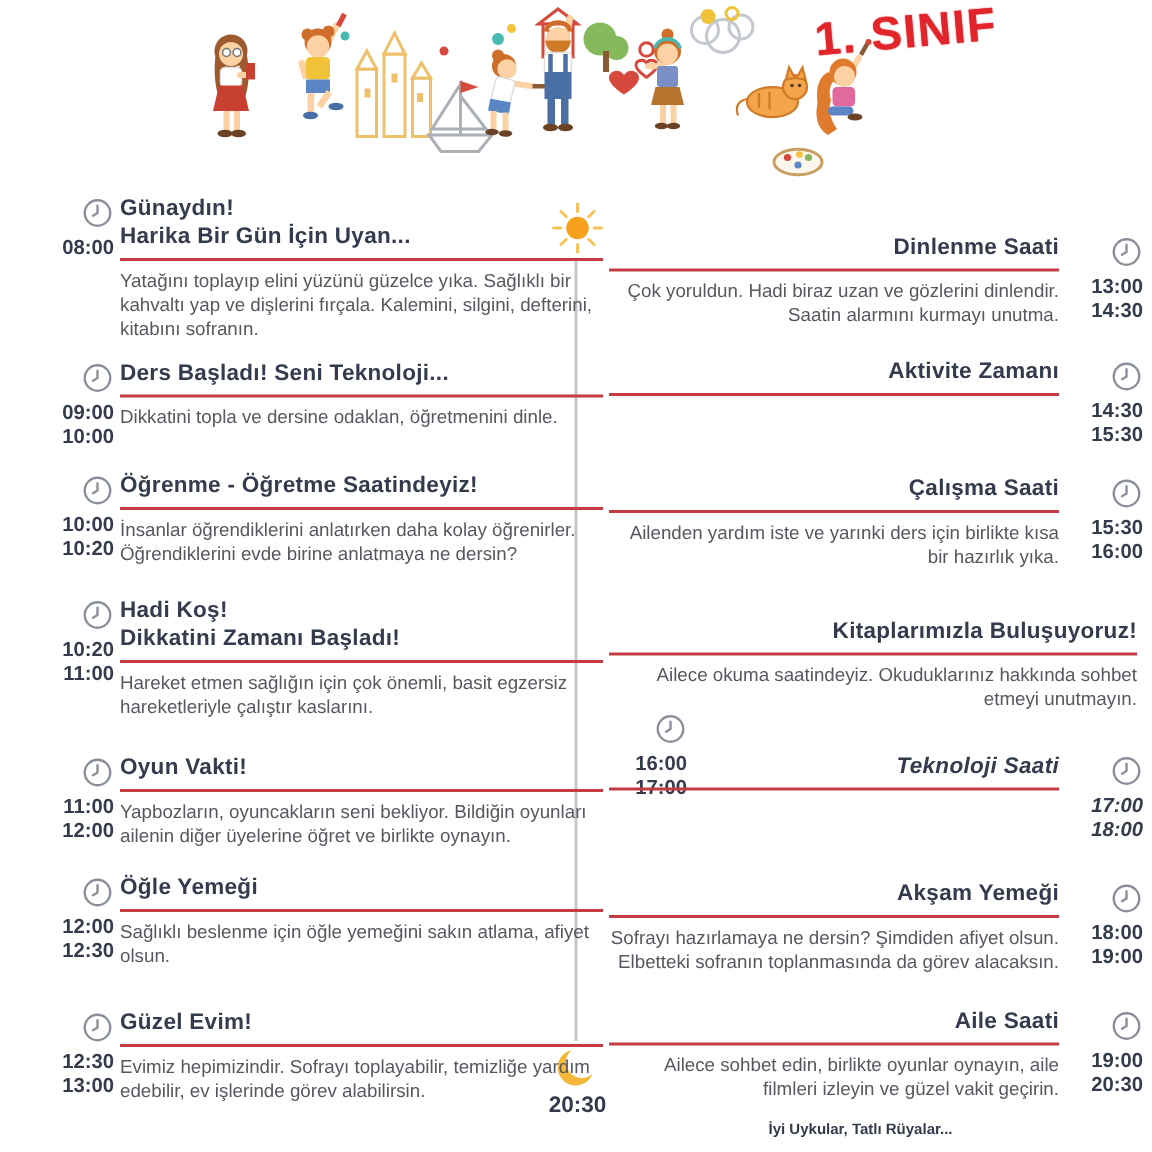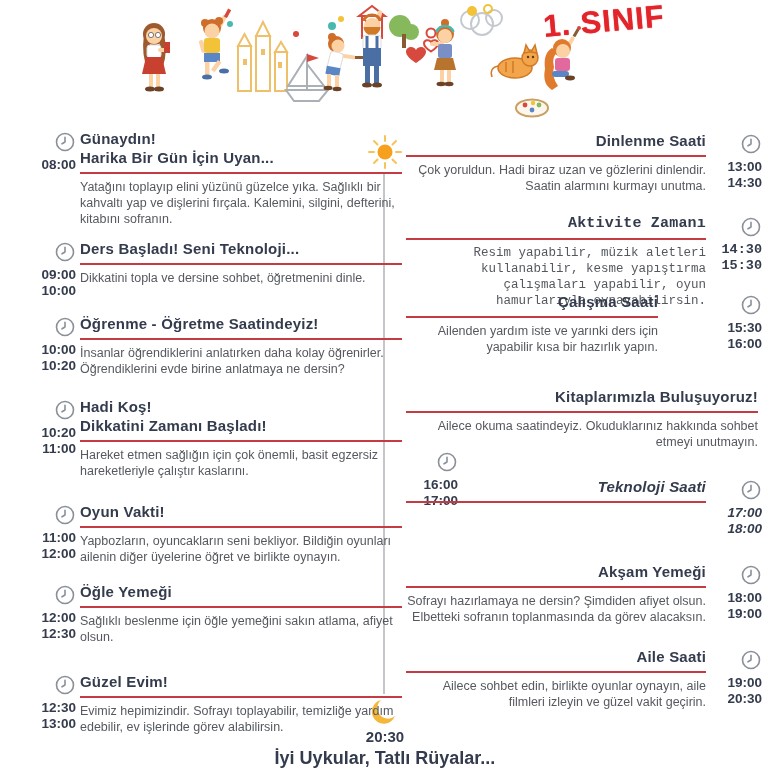--- a/index.html
+++ b/index.html
@@ -14,38 +14,38 @@
     transform:rotate(-5deg);letter-spacing:1px;
     text-shadow:0 0 1px #e2252b;
   }
 
   
   .divider{position:absolute;left:383px;top:172px;width:2px;height:522px;background:#c3c6ca;}
   .sun{position:absolute;left:367px;top:134px;width:36px;height:36px;}
   .moon{position:absolute;left:371px;top:698px;width:28px;height:28px;}
   .bed-time{position:absolute;left:335px;top:728px;width:100px;text-align:center;
     font-weight:bold;font-size:15px;color:#333b4d;}
-  .bed-msg{position:absolute;left:135px;top:748px;width:500px;text-align:center;
-    font-weight:bold;font-size:18px;color:#333b4d;}
+  .bed-msg{position:absolute;left:135px;top:748px;width:500px;text-align:right;
+    font-weight:bold;font-size:10px;color:#333b4d;}
 
   
   .col{position:absolute;display:flex;flex-direction:column;}
   .col-left{left:24px;top:130px;width:378px;}
-  .col-right{left:406px;top:132px;width:356px;}
+  .col-right{left:406px;top:156px;width:356px;}
 
   .item{display:flex;flex-direction:row;}
   .col-left  .item:nth-child(1){height:110px;}
   .col-left  .item:nth-child(2){height:75px;}
   .col-left  .item:nth-child(3){height:83px;}
   .col-left  .item:nth-child(4){height:105px;}
   .col-left  .item:nth-child(5){height:80px;}
   .col-left  .item:nth-child(6){height:90px;}
   .col-right .item:nth-child(1){height:83px;}
-  .col-right .item:nth-child(2){height:78px;font-family:Liberation Mono, monospace;}
-  .col-right .item:nth-child(3){height:95px;gap:48px;}
+  .col-right .item:nth-child(2){height:78px;}
+  .col-right .item:nth-child(3){height:95px;}
   .col-right .item:nth-child(4){height:90px;flex-direction:column;}
   .col-right .item:nth-child(5){height:85px;font-style:italic;}
   .col-right .item:nth-child(6){height:85px;}
 
   .time-col{flex:none;width:52px;display:flex;flex-direction:column;align-items:flex-end;padding-top:1px;}
   .time-col .clock{line-height:0;margin-bottom:4px;}
   .time{font-weight:bold;font-size:13.5px;color:#333b4d;line-height:1.2;}
 
   .content{flex:1;}
   .col-left  .content{padding-left:4px;}
@@ -269,21 +269,21 @@
               <circle cx="11" cy="11" r="8.5" fill="none" stroke="#8a9099" stroke-width="1.6"></circle>
               <path d="M11 11 L11 6.2 M11 11 L8 12.8" stroke="#8a9099" stroke-width="1.6" fill="none" stroke-linecap="round"></path>
             </svg></span>
         <span class="time">09:00</span>
         <span class="time">10:00</span>
       </div>
       <div class="content">
         <div class="title">Ders Başladı! Seni Teknoloji...</div>
         <div class="title"></div>
         <div class="rule"></div>
-        <div class="desc">Dikkatini topla ve dersine sohbet, öğretmenini dinle.</div>
+        <div class="desc">Dikkatini topla ve dersine odaklan, öğretmenini dinle.</div>
       </div>
     </div>
 
     <div class="item">
       <div class="time-col">
         <span class="clock"><svg width="22" height="22" viewBox="0 0 22 22">
               <circle cx="11" cy="11" r="8.5" fill="none" stroke="#8a9099" stroke-width="1.6"></circle>
               <path d="M11 11 L11 6.2 M11 11 L8 12.8" stroke="#8a9099" stroke-width="1.6" fill="none" stroke-linecap="round"></path>
             </svg></span>
         <span class="time">10:00</span>
@@ -384,38 +384,37 @@
         <span class="time">13:00</span>
         <span class="time">14:30</span>
       </div>
     </div>
 
     <div class="item">
       <div class="content">
         <div class="title">Aktivite Zamanı</div>
         <div class="title"></div>
         <div class="rule"></div>
-        <div class="desc">Resim yapabilir, müzik aletleri kullanabilir, kesme yapıştırma çalışmaları yapabilir, oyun hamurlarıyla oynayabilirsin.</div>
       </div>
       <div class="time-col">
         <span class="clock"><svg width="22" height="22" viewBox="0 0 22 22">
               <circle cx="11" cy="11" r="8.5" fill="none" stroke="#8a9099" stroke-width="1.6"></circle>
               <path d="M11 11 L11 6.2 M11 11 L8 12.8" stroke="#8a9099" stroke-width="1.6" fill="none" stroke-linecap="round"></path>
             </svg></span>
         <span class="time">14:30</span>
         <span class="time">15:30</span>
       </div>
     </div>
 
     <div class="item">
       <div class="content">
         <div class="title">Çalışma Saati</div>
         <div class="title"></div>
         <div class="rule"></div>
-        <div class="desc">Ailenden yardım iste ve yarınki ders için yapabilir kısa bir hazırlık yapın.</div>
+        <div class="desc">Ailenden yardım iste ve yarınki ders için birlikte kısa bir hazırlık yıka.</div>
       </div>
       <div class="time-col">
         <span class="clock"><svg width="22" height="22" viewBox="0 0 22 22">
               <circle cx="11" cy="11" r="8.5" fill="none" stroke="#8a9099" stroke-width="1.6"></circle>
               <path d="M11 11 L11 6.2 M11 11 L8 12.8" stroke="#8a9099" stroke-width="1.6" fill="none" stroke-linecap="round"></path>
             </svg></span>
         <span class="time">15:30</span>
         <span class="time">16:00</span>
       </div>
     </div>

